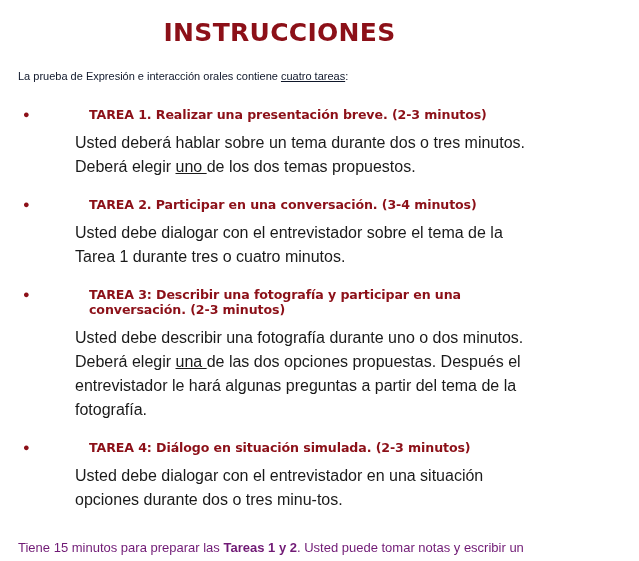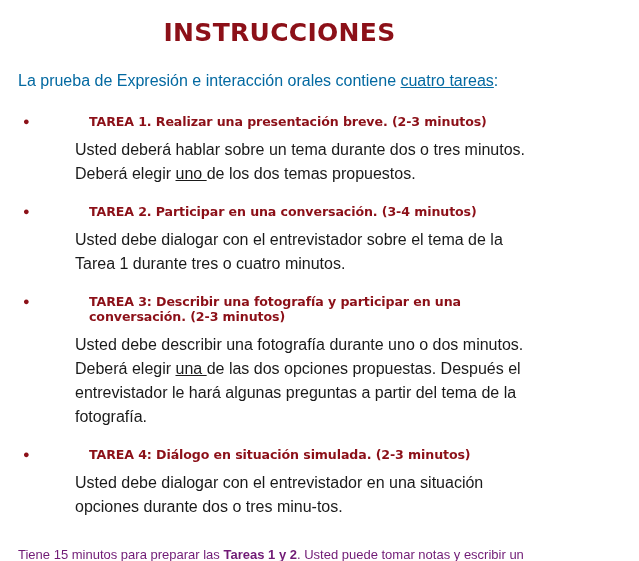--- a/index.html
+++ b/index.html
@@ -23,22 +23,22 @@
   .doc-title {
     text-align: center;
     color: #8c1018;
     font-weight: bold;
     font-size: 25px;
     letter-spacing: 0.3px;
     margin: 6px 0 22px 0;
     font-family: "DejaVu Sans", sans-serif;
   }
   .intro {
-    font-size: 16px;
-    color: #0369a1;
+    font-size: 11px;
+    color: #0f172a;
     margin: 12px 0 22px 0;
     line-height: 1.45;
   }
   .intro .ul {
     text-decoration: underline;
   }
   .task {
     margin: 0 0 18px 0;
   }
   .task-head {

